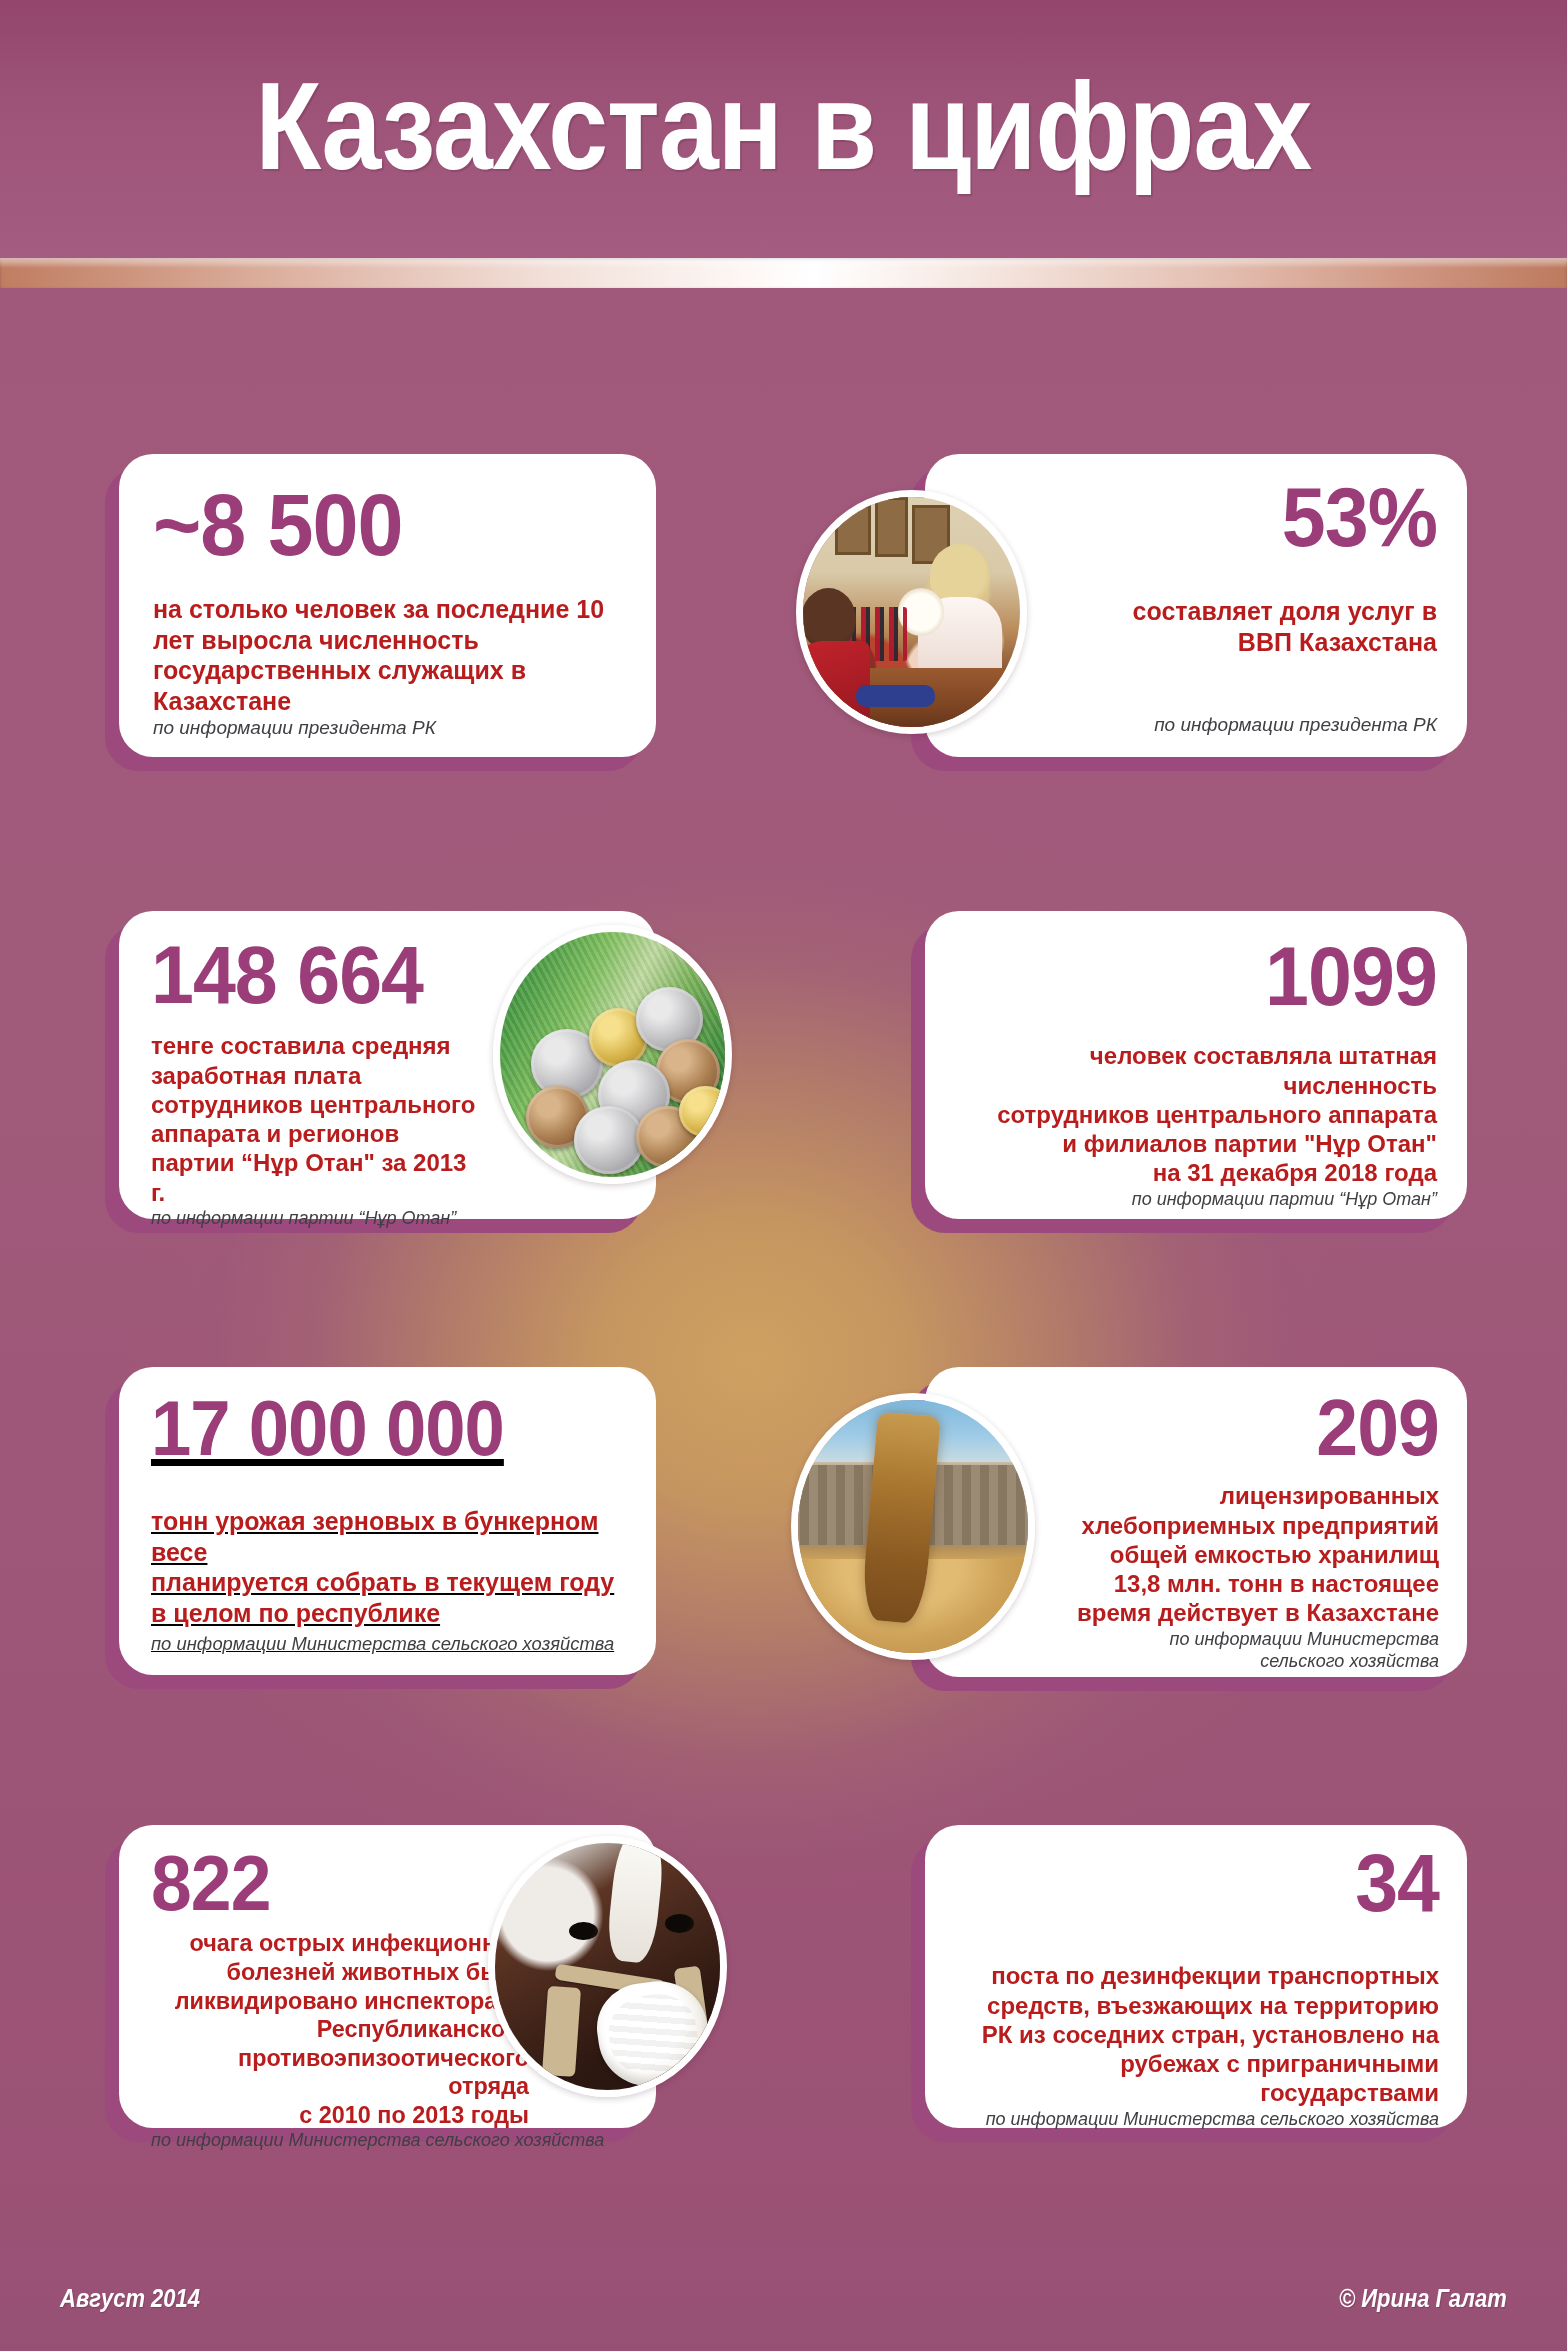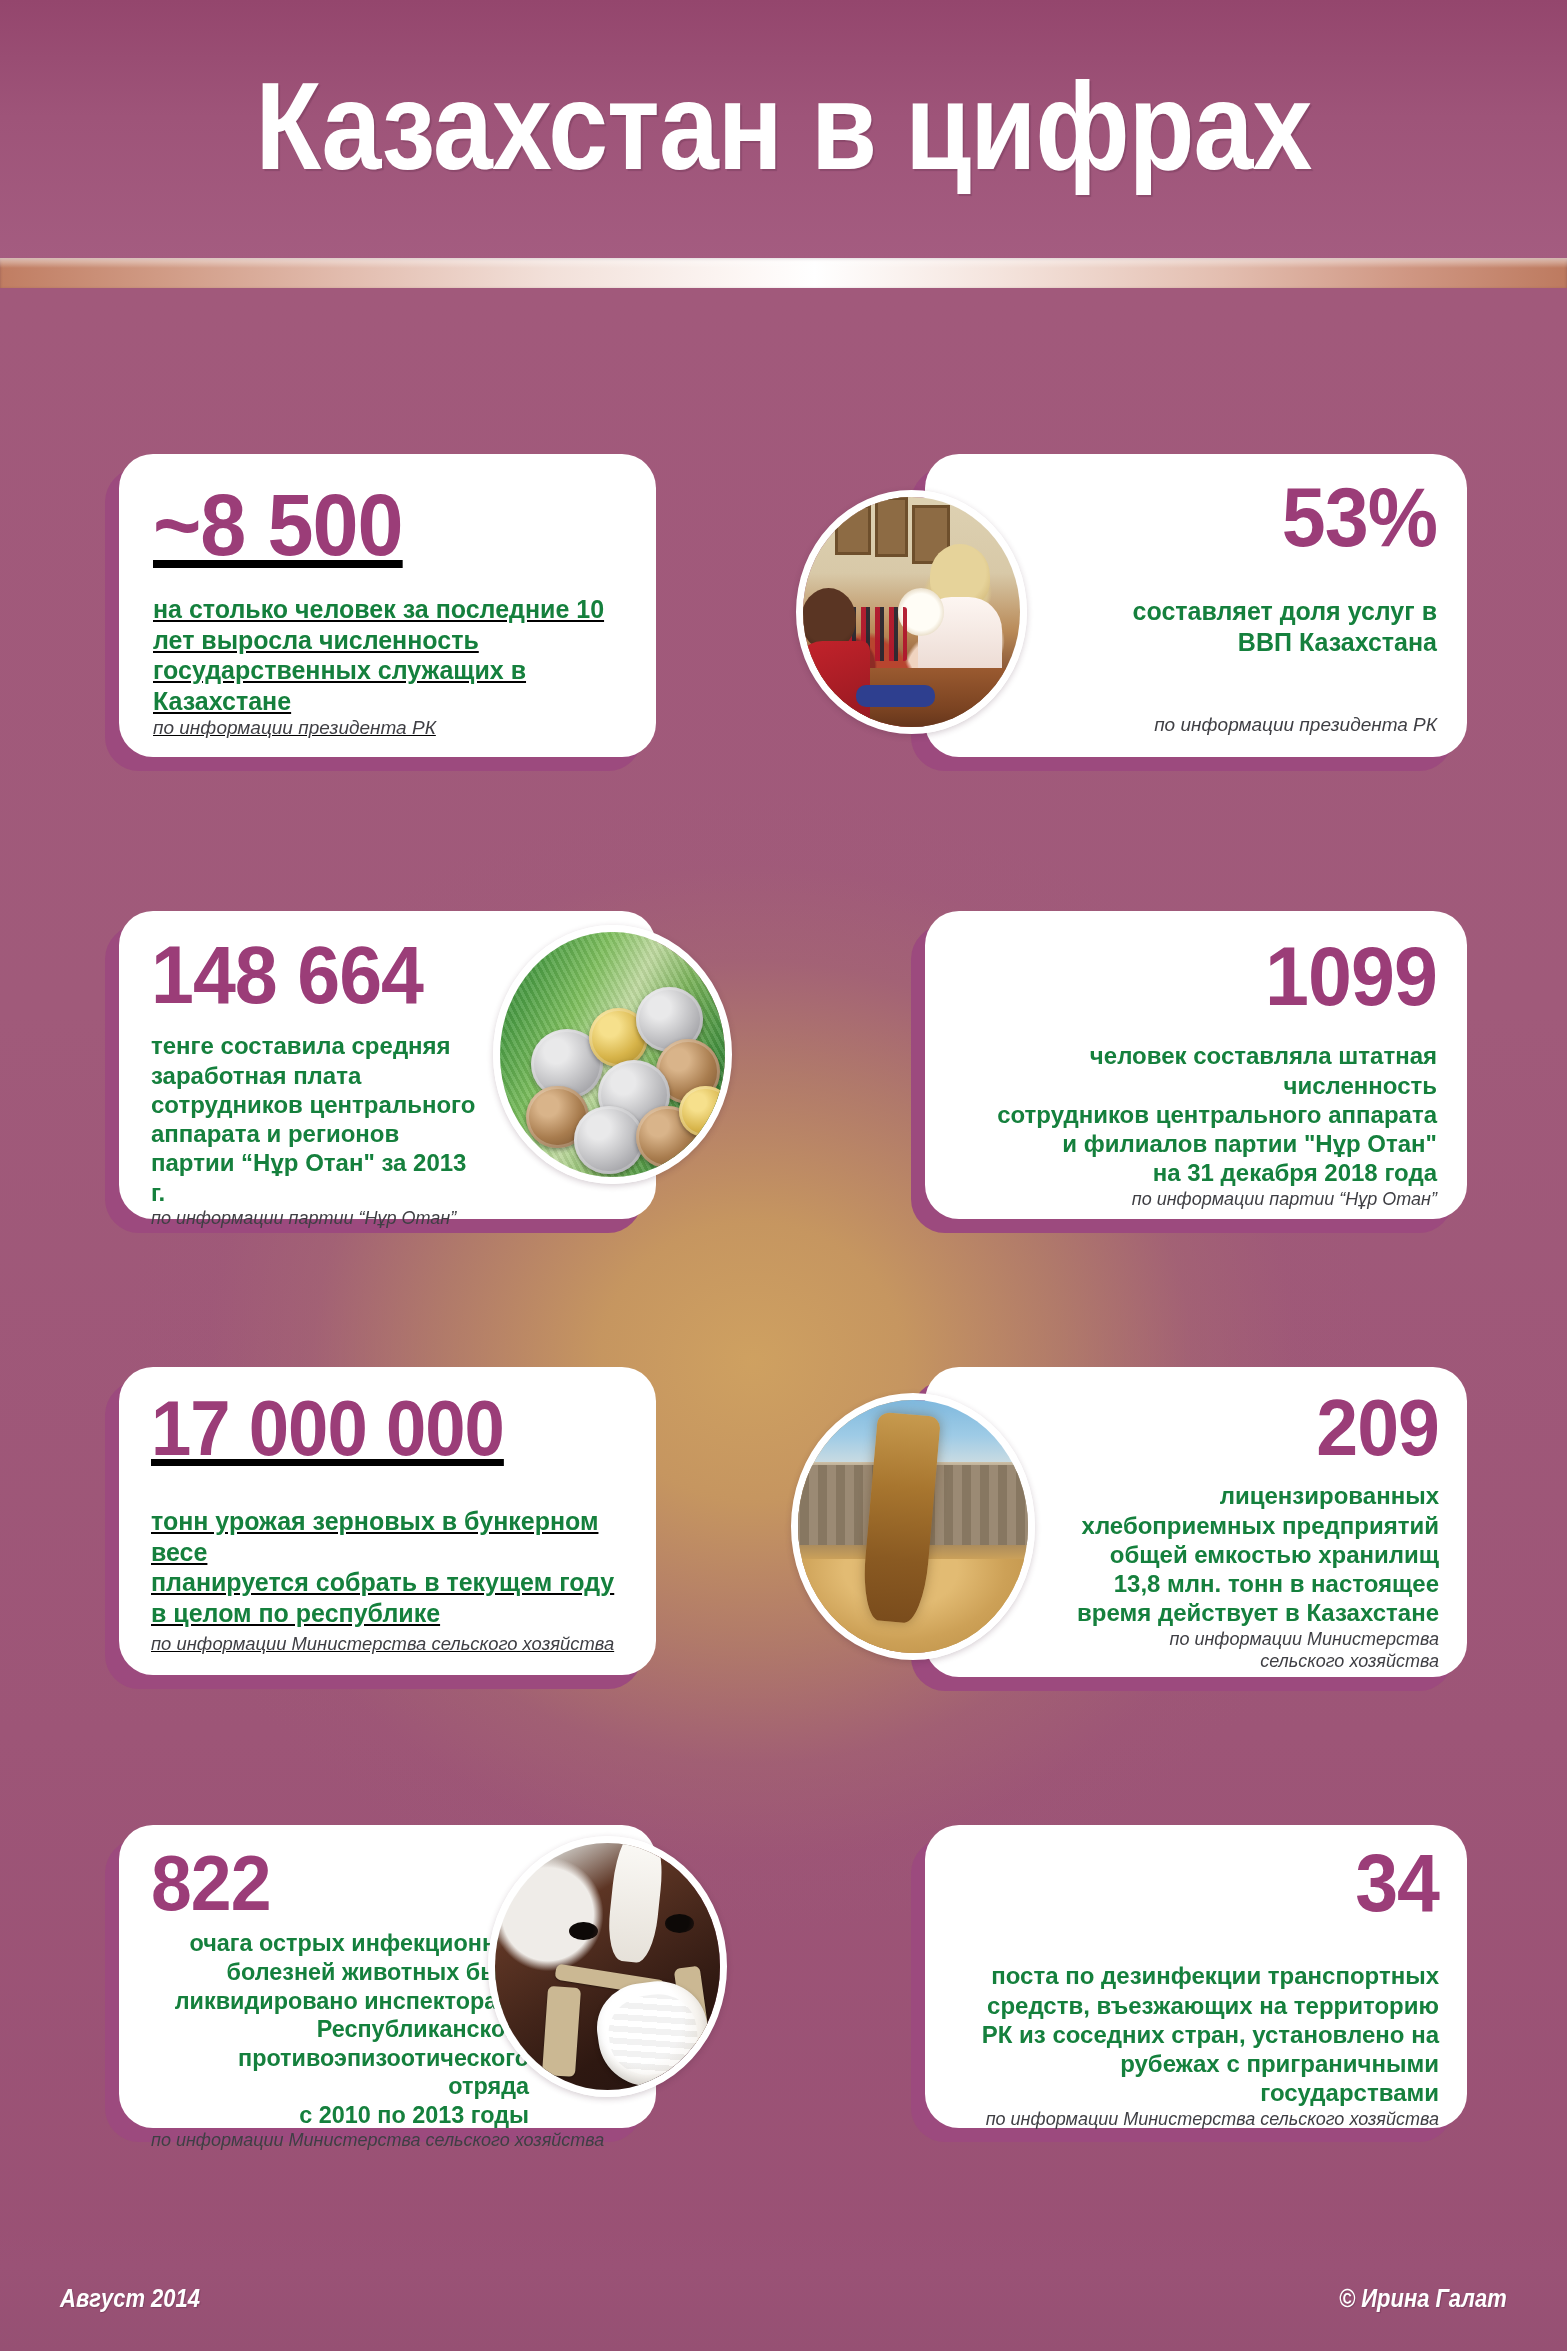--- a/index.html
+++ b/index.html
@@ -102,21 +102,21 @@
     color:#9b3d78;
     font-weight:bold;
     font-size:92px;
     line-height:.98;
     letter-spacing:-1px;
     white-space:nowrap;
     transform:scaleX(.94);
     margin:0;
   }
   .desc{
-    color:#15803d;
+    color:#b91c1c;
     font-weight:bold;
     font-size:26px;
     line-height:1.22;
     margin:0;
   }
   .source{
     color:#3f3f44;
     font-style:italic;
     font-size:19px;
     line-height:1.25;
@@ -228,21 +228,21 @@
 <div id="poster">
 
   <div class="body-bg"></div>
 
   <div class="header-band">
     <div class="poster-title">Казахстан в цифрах</div>
   </div>
   <div class="divider"></div>
 
   <div class="card align-left" style="left:119px;top:454px;width:537px;height:303px;">
-    <div class="card-inner" style="padding:26px 34px 22px 34px;text-decoration:underline;">
+    <div class="card-inner" style="padding:26px 34px 22px 34px;">
       <div class="text-col">
         <div class="big-number" style="font-size:88px;margin-top:2px;">~8 500</div>
         <div class="desc" style="margin-top:26px;font-size:25px;max-width:478px;">на столько человек за последние 10 лет выросла численность государственных служащих в Казахстане</div>
         <div class="spacer"></div>
         <div class="source">по информации президента РК</div>
       </div>
     </div>
   </div>
 
   <div class="card align-right" style="left:925px;top:454px;width:542px;height:303px;">

